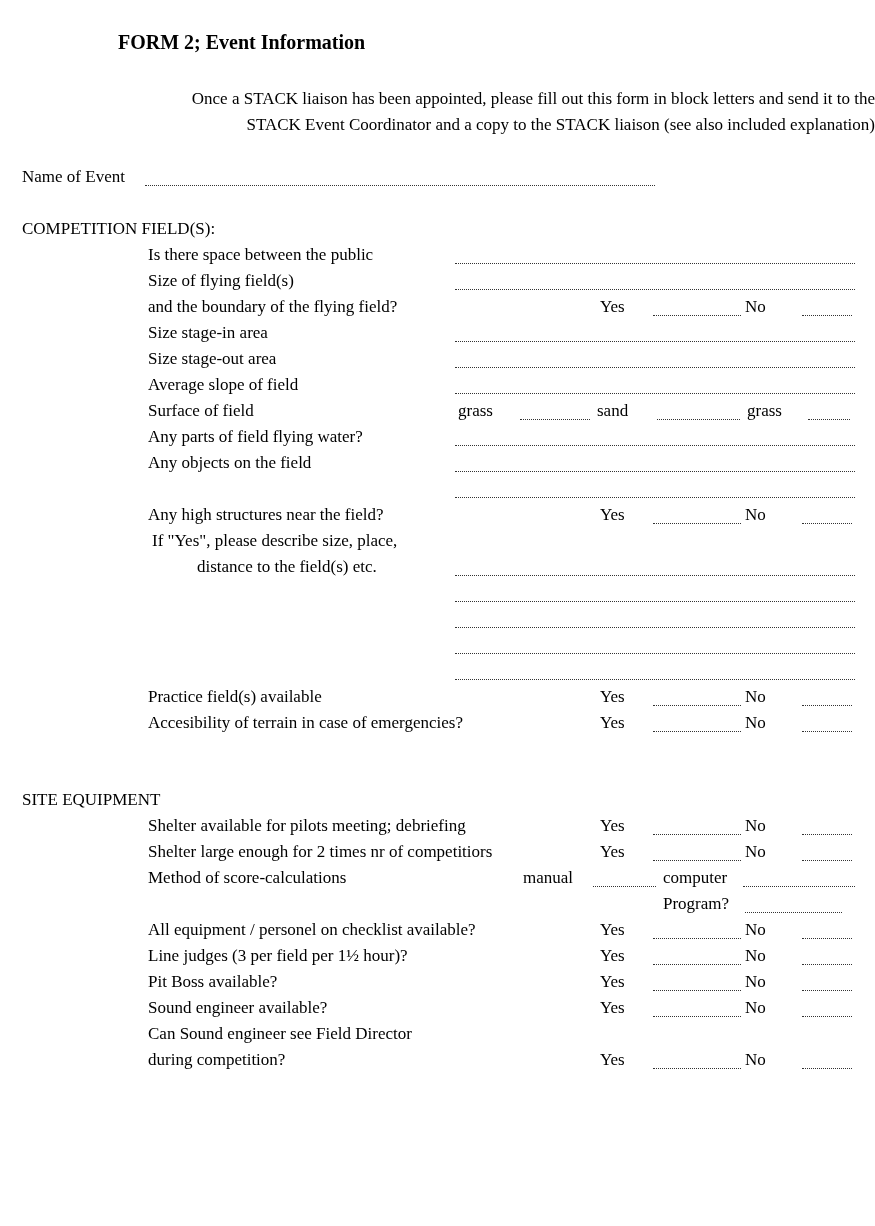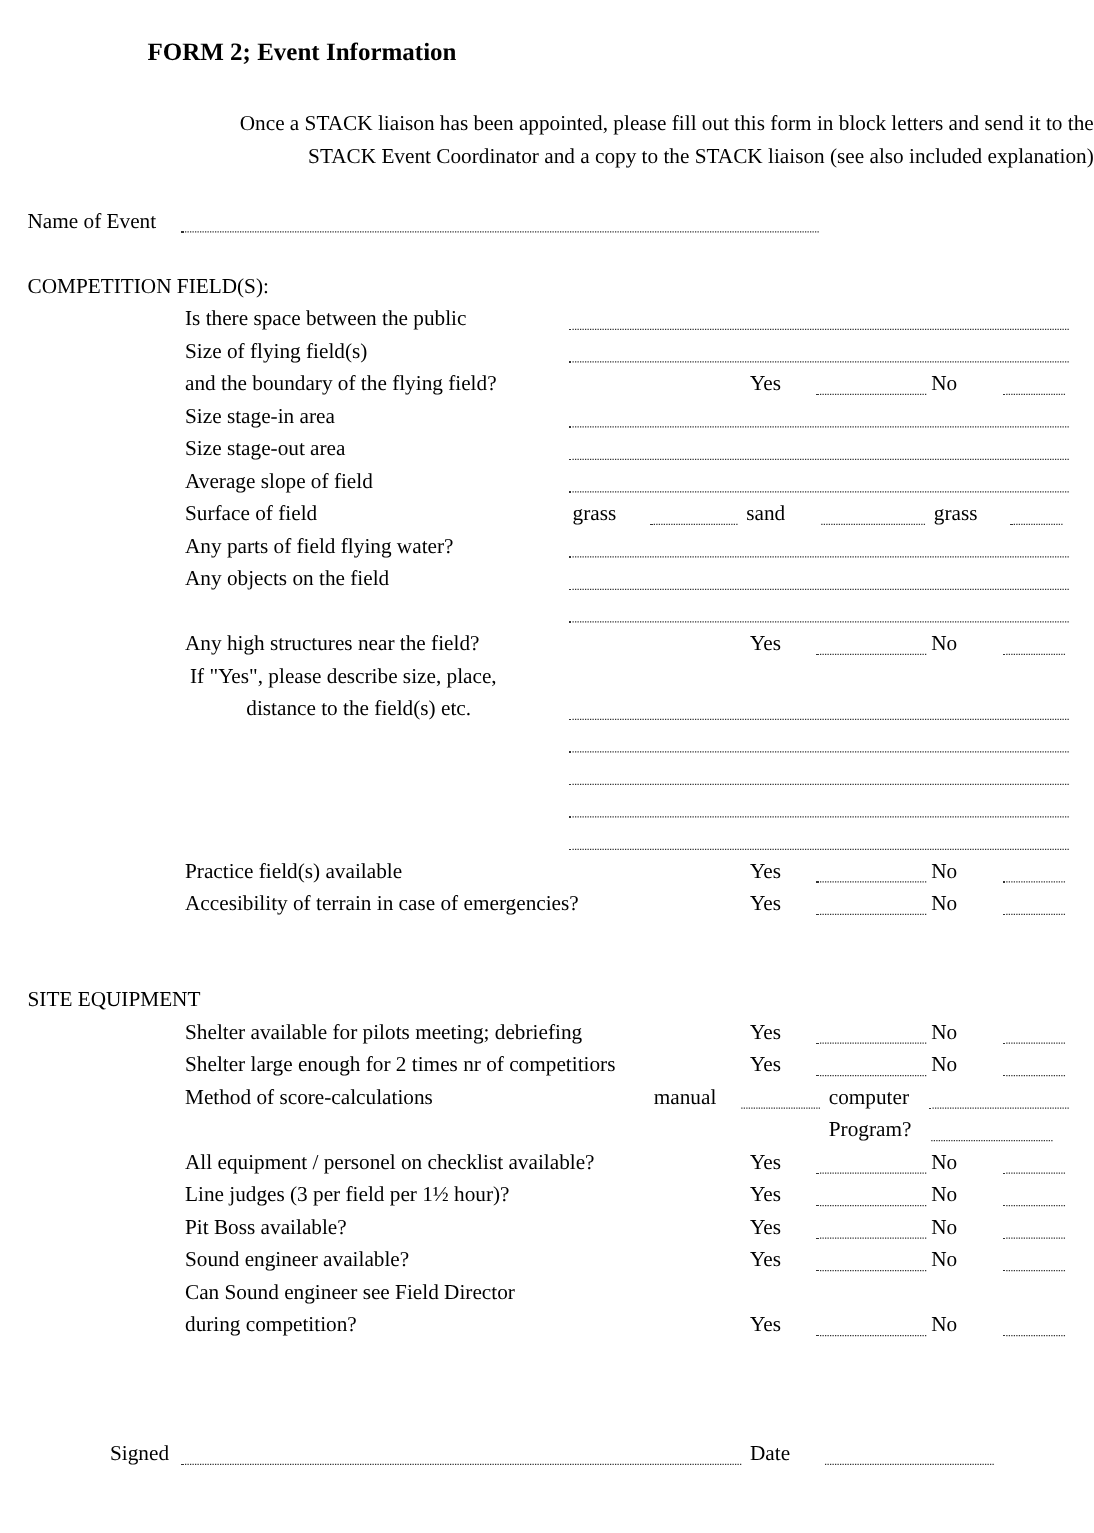--- a/index.html
+++ b/index.html
@@ -292,20 +292,14 @@
       <div class="answer">
         <span class="t t-yes">Yes</span>
         <span class="f b-yes"></span>
         <span class="t t-no">No</span>
         <span class="f b-no"></span>
       </div>
     </div>
 
   </div>
 
-  <div class="signed-row">
-    <span class="slabel">Signed</span>
-    <span class="f sline"></span>
-    <span class="dlabel">Date</span>
-    <span class="f dline"></span>
-  </div>
 
 </div>
 
 </body></html>

